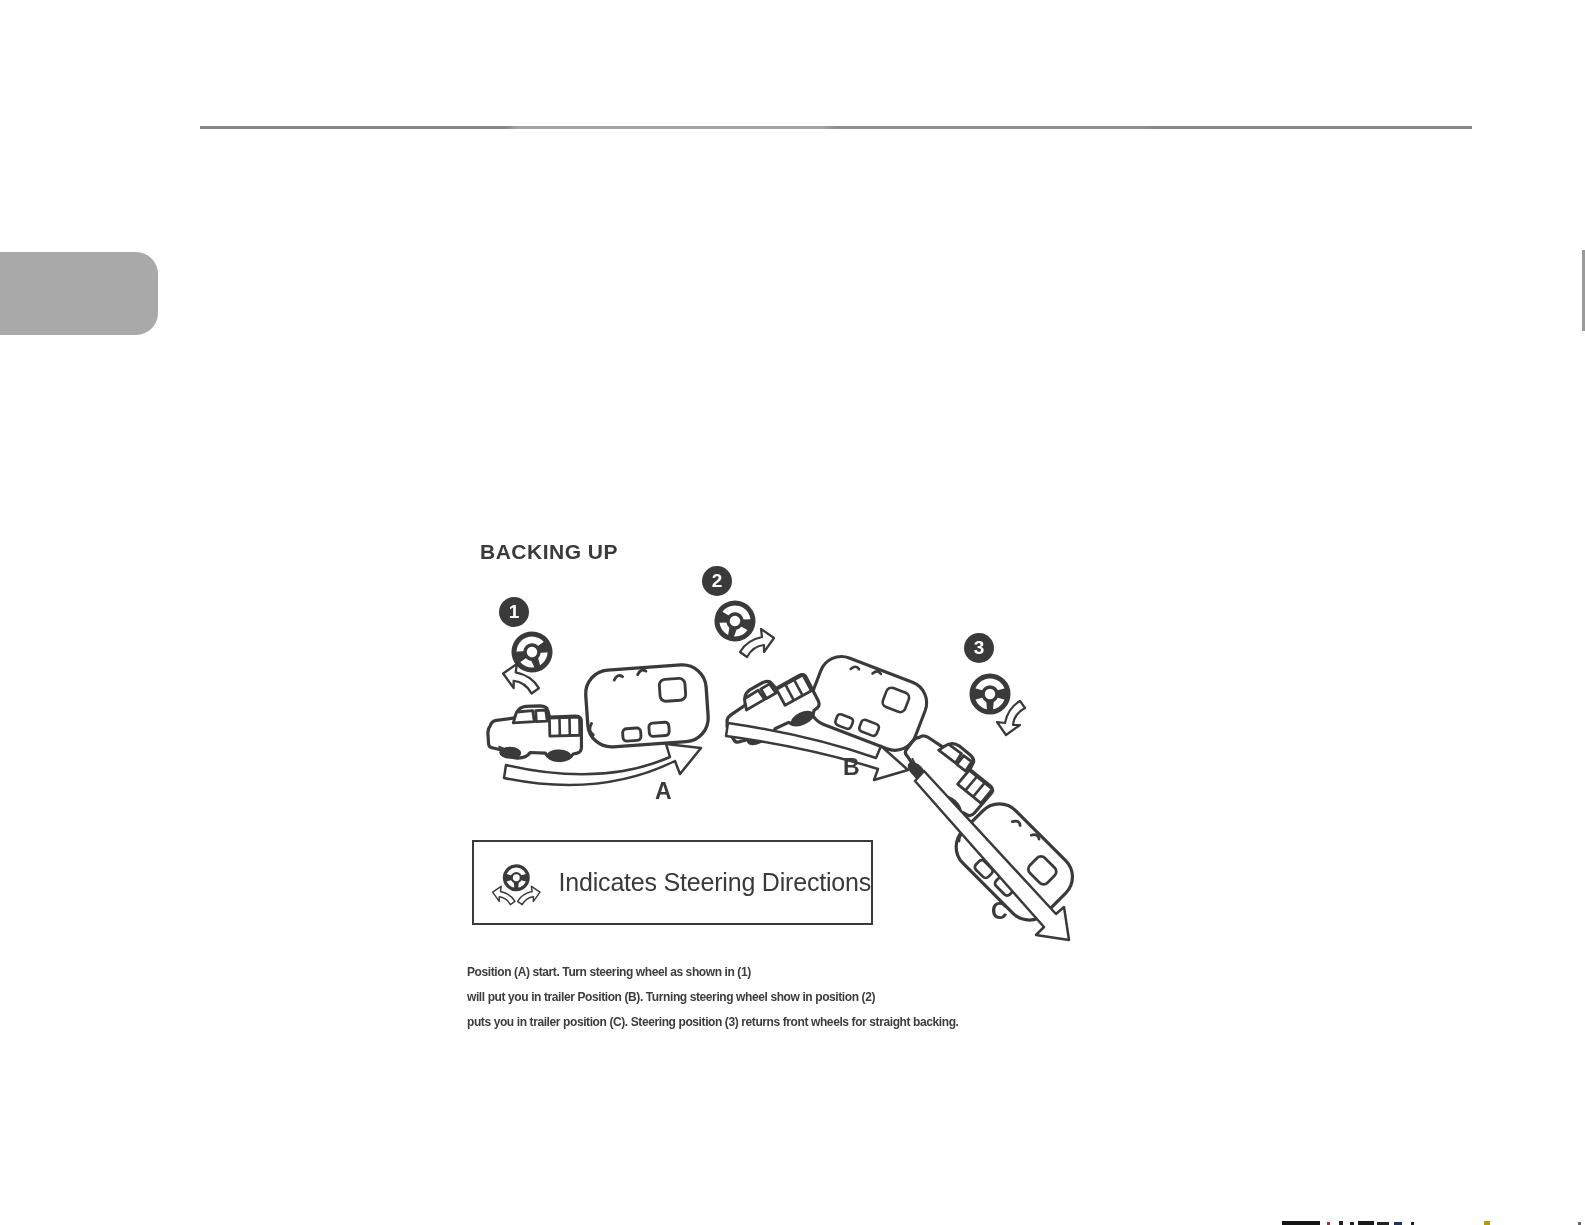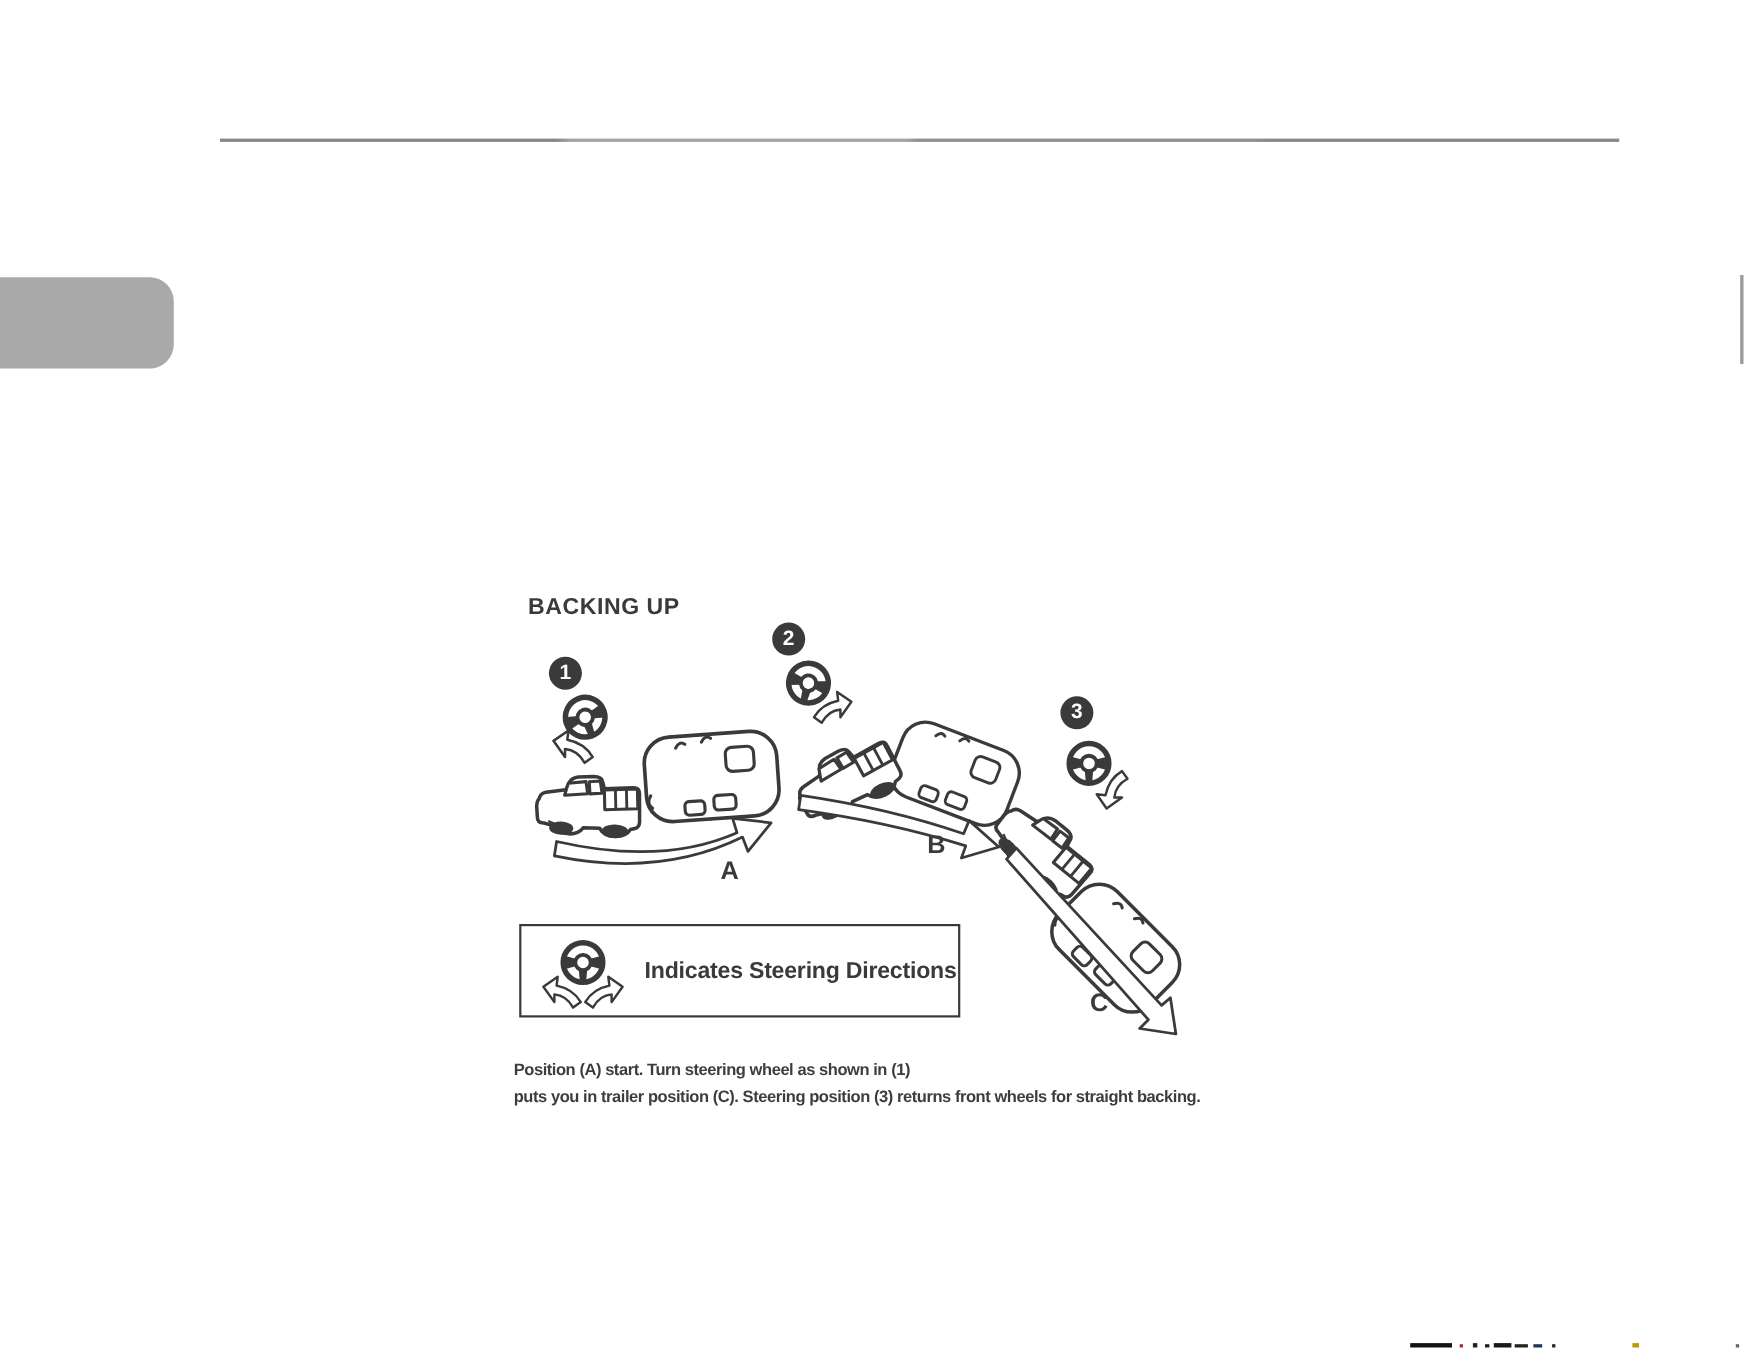--- a/index.html
+++ b/index.html
@@ -26,24 +26,24 @@
   .art{left:440px;top:555px;width:700px;height:400px;}
   .badge{
     width:30px;height:30px;border-radius:50%;background:#3a3a3a;color:#fff;
     font-size:19px;font-weight:bold;text-align:center;line-height:30px;
   }
   .plabel{font-size:23px;font-weight:bold;color:#3a3a3a;}
   .legend{
     left:472px;top:840px;width:381px;height:81px;border:2px solid #3a3a3a;background:#fff;
     display:flex;align-items:center;padding-left:16px;box-sizing:content-box;
   }
-  .legend-text{font-size:21px;font-weight:bold;letter-spacing:-.2px;margin-left:16px;white-space:nowrap;}
+  .legend-text{font-size:25px;font-weight:normal;letter-spacing:-.2px;margin-left:16px;white-space:nowrap;}
   .caption{left:467px;top:960px;width:880px;}
   .caption div{
-    font-size:15px;font-weight:bold;letter-spacing:-.4px;line-height:25px;
+    font-size:12px;font-weight:bold;letter-spacing:-.4px;line-height:25px;
     white-space:nowrap;color:#3d3d3d;
   }
   
   .edge-art{background:#222;}
 </style>
 </head>
 <body>
 
 <div class="abs rule"></div>
 <div class="abs tab"></div>
@@ -118,20 +118,21 @@
   <svg width="80" height="72" viewBox="0 0 80 72">
     <use href="#wheel" transform="translate(40,28)"></use>
     <use href="#swoosh" fill="#fff" stroke="#3a3a3a" stroke-width="2.2" stroke-linejoin="round" transform="translate(1,40)"></use>
     <use href="#swoosh" fill="#fff" stroke="#3a3a3a" stroke-width="2.2" stroke-linejoin="round" transform="translate(79,40) scale(-1,1)"></use>
   </svg>
   <span class="legend-text">Indicates Steering Directions</span>
 </div>
 
 <div class="abs caption">
   <div>Position (A) start. Turn steering wheel as shown in (1)</div>
+  <div>will put you in trailer Position (B). Turning steering wheel show in position (2)</div>
   <div>puts you in trailer position (C). Steering position (3) returns front wheels for straight backing.</div>
 </div>
 
 <div class="abs edge-art" style="left:1282px;top:1221px;width:38px;height:4px;background:#141414;"></div>
 <div class="abs edge-art" style="left:1327px;top:1222px;width:3px;height:3px;background:#a03333;"></div>
 <div class="abs edge-art" style="left:1339px;top:1221px;width:4px;height:4px;"></div>
 <div class="abs edge-art" style="left:1350px;top:1222px;width:4px;height:3px;"></div>
 <div class="abs edge-art" style="left:1358px;top:1221px;width:16px;height:4px;background:#1a1a1a;"></div>
 <div class="abs edge-art" style="left:1377px;top:1222px;width:12px;height:3px;"></div>
 <div class="abs edge-art" style="left:1394px;top:1222px;width:8px;height:3px;background:#223355;"></div>

